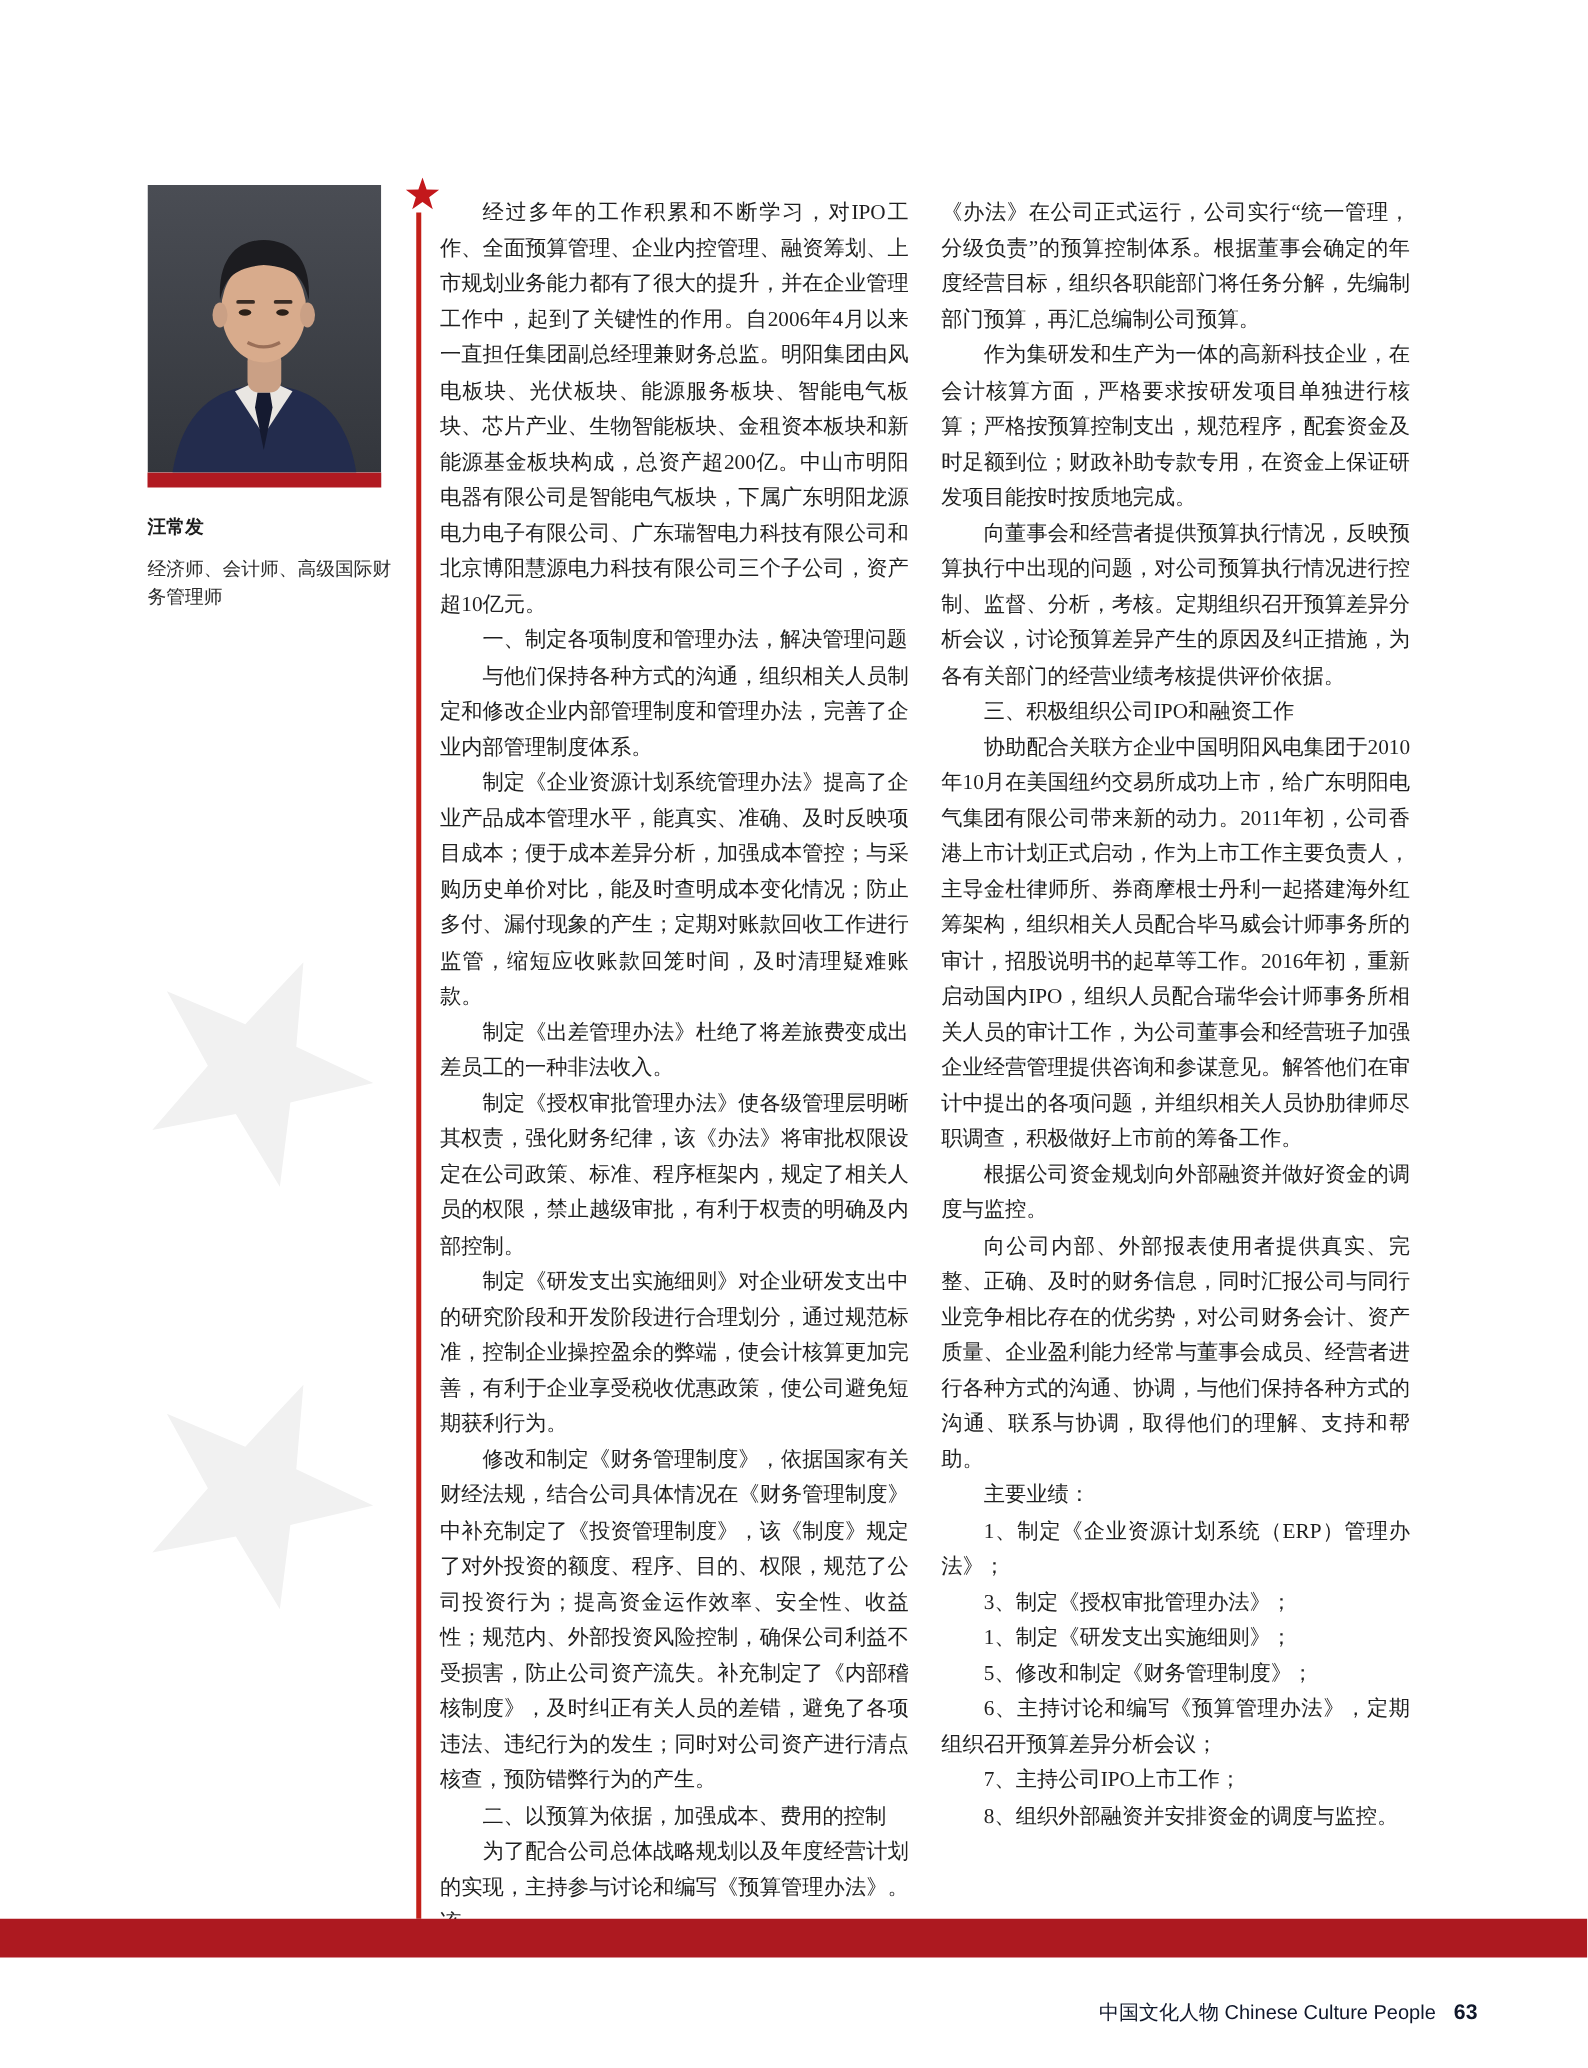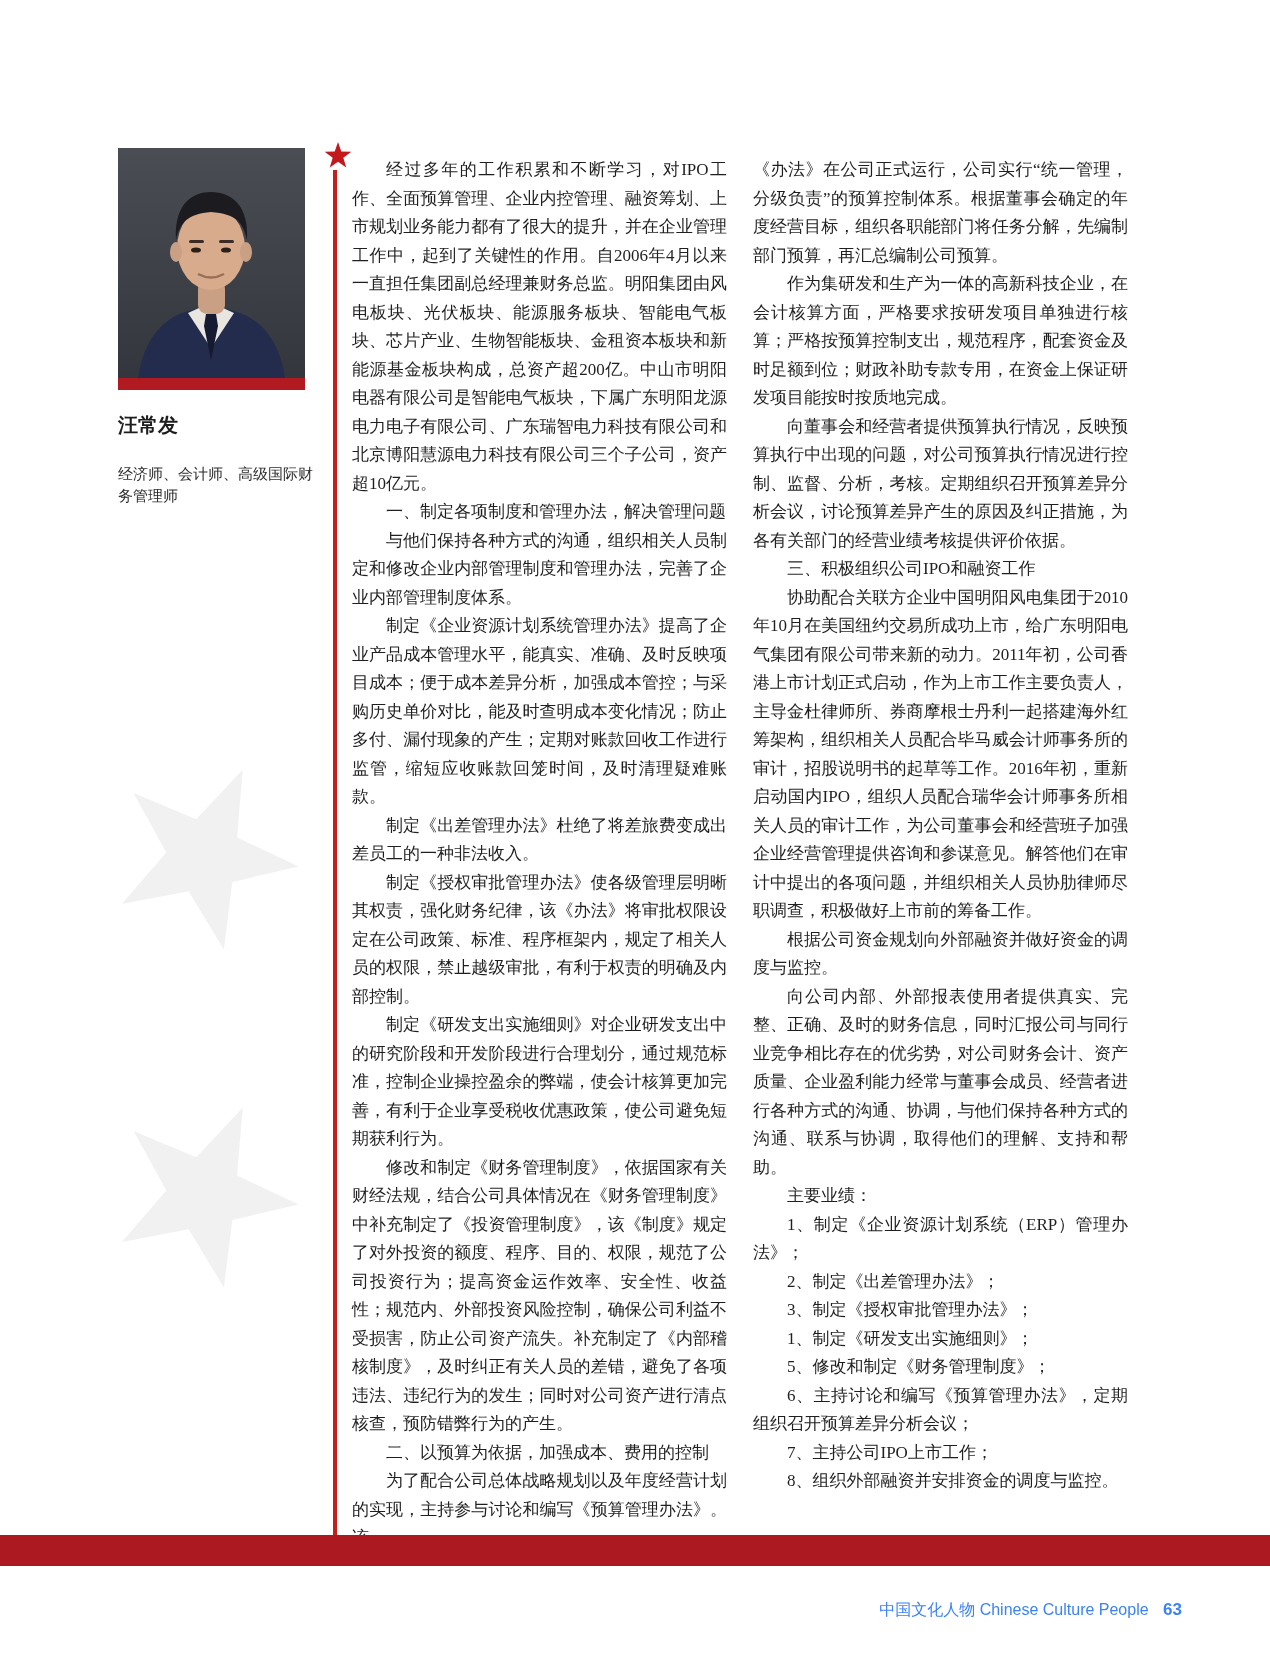--- a/index.html
+++ b/index.html
@@ -16,38 +16,38 @@
   .wm-star svg{display:block;}
   .wm1{left:112px;top:762px;transform:rotate(24deg);}
   .wm2{left:112px;top:1100px;transform:rotate(24deg);}
   
   .portrait{position:absolute;left:118px;top:148px;width:187px;}
   .portrait .photo{width:187px;height:230px;display:block;}
   .portrait .photo-bar{width:187px;height:12px;background:#b11a21;}
   
   .bio{position:absolute;left:118px;top:412px;width:205px;
        font-family:"Liberation Sans","DejaVu Sans",sans-serif;color:#2b2b2b;}
-  .bio .name{font-size:20px;font-weight:bold;color:#1d1d1d;margin:0 0 24px 0;}
+  .bio .name{font-size:15px;font-weight:bold;color:#1d1d1d;margin:0 0 14px 0;}
   .bio .title{font-size:15px;line-height:1.45;margin:0 0 13px 0;}
   
   .lead-star{position:absolute;left:324px;top:142px;width:28px;height:27px;}
   .v-rule{position:absolute;left:333px;top:170px;width:4px;height:1365px;background:#c32019;}
   
   .col{position:absolute;top:156px;width:375px;
        font-size:17px;line-height:28.5px;color:#1f1f1f;text-align:justify;}
   .col-left{left:352px;}
   .col-right{left:753px;}
   .col p{margin:0;}
   .col p.indent{text-indent:2em;}
   .col p.cont{text-indent:0;}
   
   .bottom-bar{position:absolute;left:0;top:1535px;width:1270px;height:31px;background:#ad1920;}
   .footer{position:absolute;right:88px;top:1600px;
           font-family:"Liberation Sans","DejaVu Sans",sans-serif;
-          font-size:16px;color:#3b82f6;white-space:nowrap;text-align:center;}
+          font-size:16px;color:#0f172a;white-space:nowrap;text-align:center;}
   .footer .pageno{font-weight:bold;font-size:17px;margin-left:10px;}
 </style>
 </head>
 <body>
 
 <div class="page">
 
   <div class="wm-star wm1">
     <svg width="190" height="176" viewBox="0 0 200 185">
       <polygon fill="#f1f1f1" points="100,0 123.5,67.6 195.1,69.1 138,112.4 158.8,180.9 100,140 41.2,180.9 62,112.4 4.9,69.1 76.5,67.6"></polygon>
@@ -119,21 +119,20 @@
   <div class="col col-right">
     <p class="cont">《办法》在公司正式运行，公司实行“统一管理，分级负责”的预算控制体系。根据董事会确定的年度经营目标，组织各职能部门将任务分解，先编制部门预算，再汇总编制公司预算。</p>
     <p class="indent">作为集研发和生产为一体的高新科技企业，在会计核算方面，严格要求按研发项目单独进行核算；严格按预算控制支出，规范程序，配套资金及时足额到位；财政补助专款专用，在资金上保证研发项目能按时按质地完成。</p>
     <p class="indent">向董事会和经营者提供预算执行情况，反映预算执行中出现的问题，对公司预算执行情况进行控制、监督、分析，考核。定期组织召开预算差异分析会议，讨论预算差异产生的原因及纠正措施，为各有关部门的经营业绩考核提供评价依据。</p>
     <p class="indent">三、积极组织公司IPO和融资工作</p>
     <p class="indent">协助配合关联方企业中国明阳风电集团于2010年10月在美国纽约交易所成功上市，给广东明阳电气集团有限公司带来新的动力。2011年初，公司香港上市计划正式启动，作为上市工作主要负责人，主导金杜律师所、券商摩根士丹利一起搭建海外红筹架构，组织相关人员配合毕马威会计师事务所的审计，招股说明书的起草等工作。2016年初，重新启动国内IPO，组织人员配合瑞华会计师事务所相关人员的审计工作，为公司董事会和经营班子加强企业经营管理提供咨询和参谋意见。解答他们在审计中提出的各项问题，并组织相关人员协肋律师尽职调查，积极做好上市前的筹备工作。</p>
     <p class="indent">根据公司资金规划向外部融资并做好资金的调度与监控。</p>
     <p class="indent">向公司内部、外部报表使用者提供真实、完整、正确、及时的财务信息，同时汇报公司与同行业竞争相比存在的优劣势，对公司财务会计、资产质量、企业盈利能力经常与董事会成员、经营者进行各种方式的沟通、协调，与他们保持各种方式的沟通、联系与协调，取得他们的理解、支持和帮助。</p>
     <p class="indent">主要业绩：</p>
     <p class="indent">1、制定《企业资源计划系统（ERP）管理办法》；</p>
-    <p class="indent">2、制定《出差管理办法》；</p>
     <p class="indent">3、制定《授权审批管理办法》；</p>
     <p class="indent">1、制定《研发支出实施细则》；</p>
     <p class="indent">5、修改和制定《财务管理制度》；</p>
     <p class="indent">6、主持讨论和编写《预算管理办法》，定期组织召开预算差异分析会议；</p>
     <p class="indent">7、主持公司IPO上市工作；</p>
     <p class="indent">8、组织外部融资并安排资金的调度与监控。</p>
   </div>
 
   <div class="bottom-bar"></div>
   <div class="footer">

